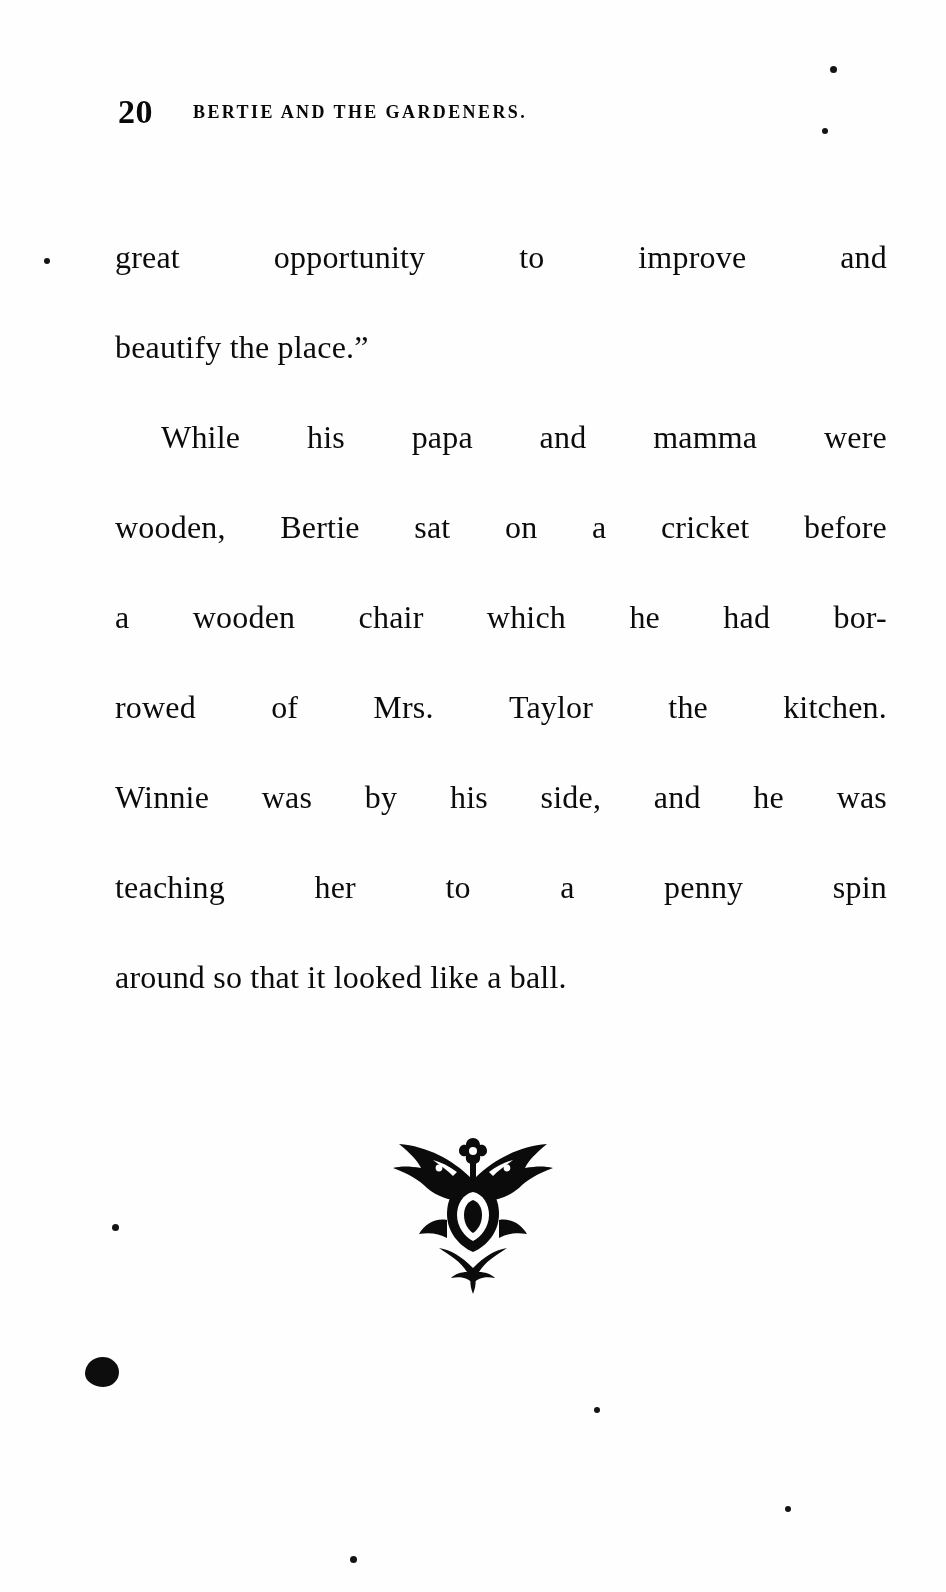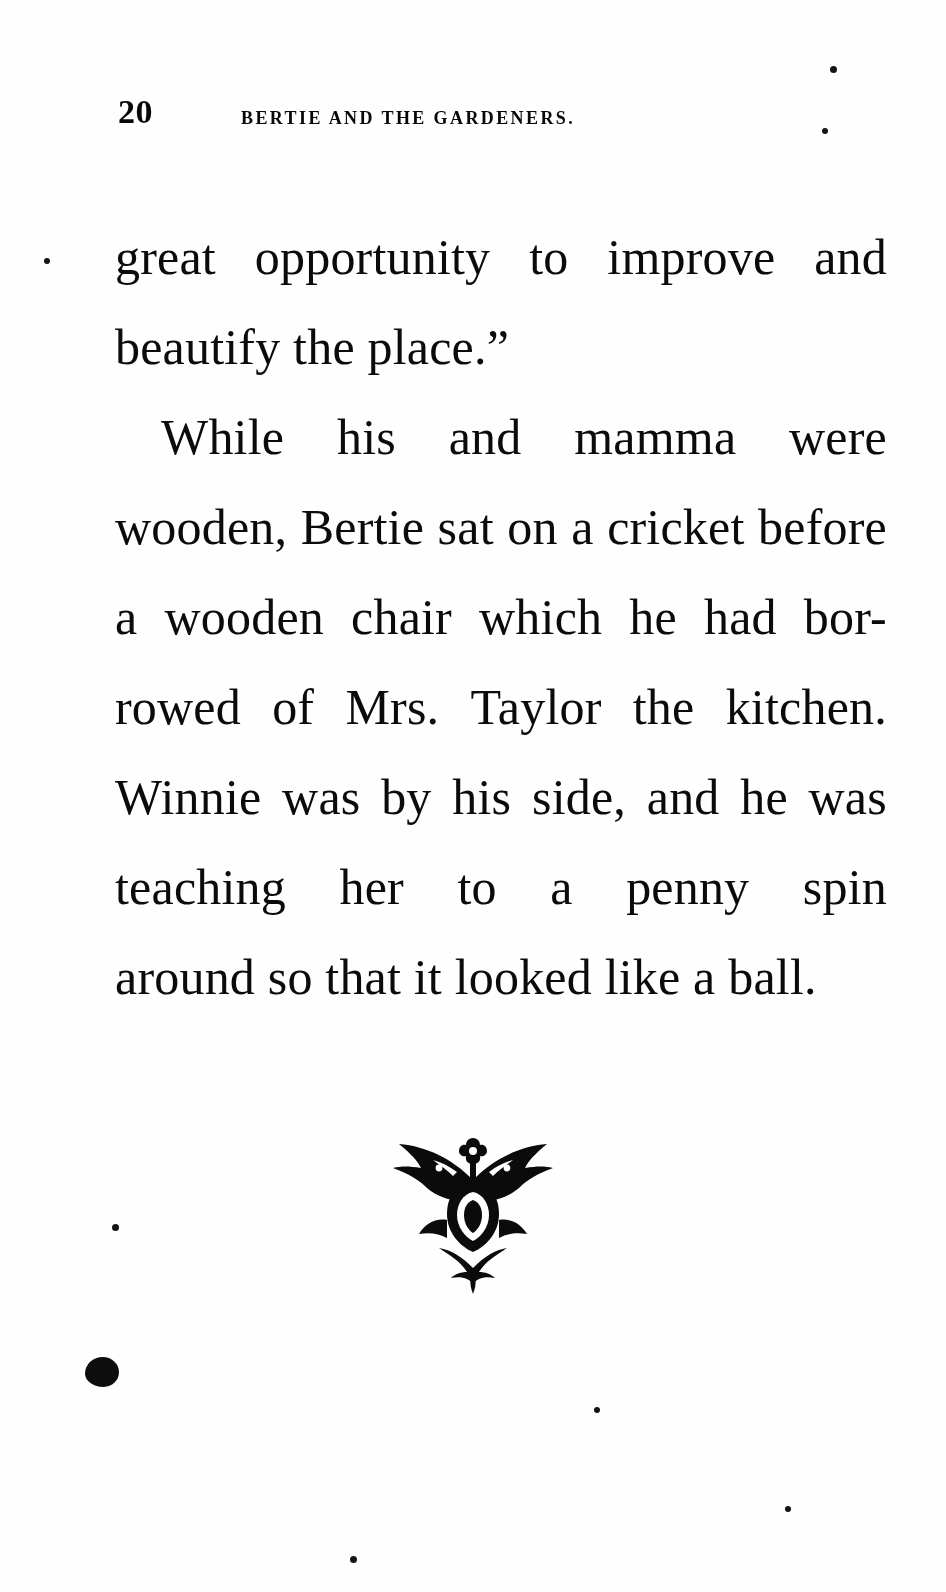--- a/index.html
+++ b/index.html
@@ -17,22 +17,21 @@
     color: #0a0a0a;
   }
 
   
   .running-head {
     position: absolute;
     top: 95px;
     left: 118px;
     width: 720px;
     display: flex;
-    align-items: flex-end;
-    gap: 48px;
+    align-items: center;
   }
   .folio {
     font-family: "Liberation Serif", serif;
     font-size: 34px;
     font-weight: bold;
     letter-spacing: 0.5px;
     line-height: 1;
     color: #080808;
   }
   .head-title {
@@ -46,21 +45,21 @@
   }
 
   
   .body-text {
     position: absolute;
     top: 212px;
     left: 115px;
     width: 772px;
   }
   .para {
-    font-size: 50px;
+    font-size: 32px;
     line-height: 90px;
     text-align: justify;
     text-justify: inter-word;
     margin: 0;
     color: #0b0b0b;
     letter-spacing: 0.2px;
   }
   
   .para .line {
     display: block;
@@ -124,20 +123,21 @@
         <span>improve</span>
         <span>and</span>
       </span>
       <span class="line left">beautify the place.”</span>
     </div>
 
     <div class="para">
       <span class="line justify indented">
         <span>While</span>
         <span>his</span>
+        <span>papa</span>
         <span>and</span>
         <span>mamma</span>
         <span>were</span>
       </span>
       <span class="line justify">
         <span>wooden,</span>
         <span>Bertie</span>
         <span>sat</span>
         <span>on</span>
         <span>a</span>

